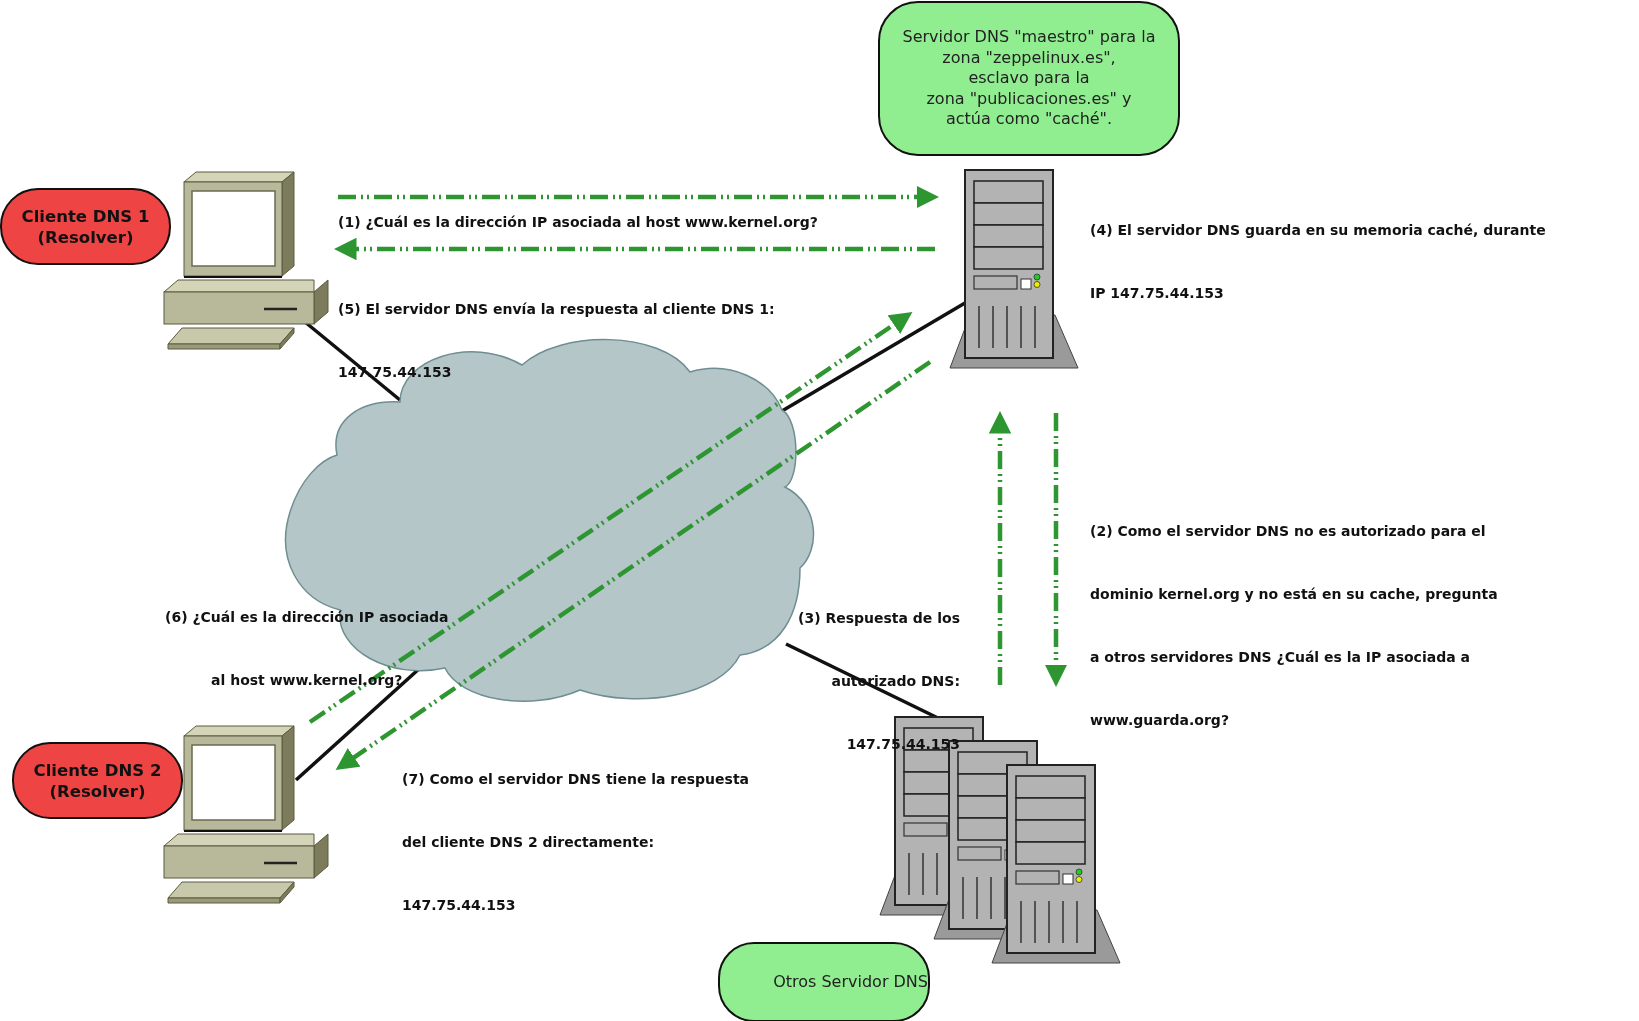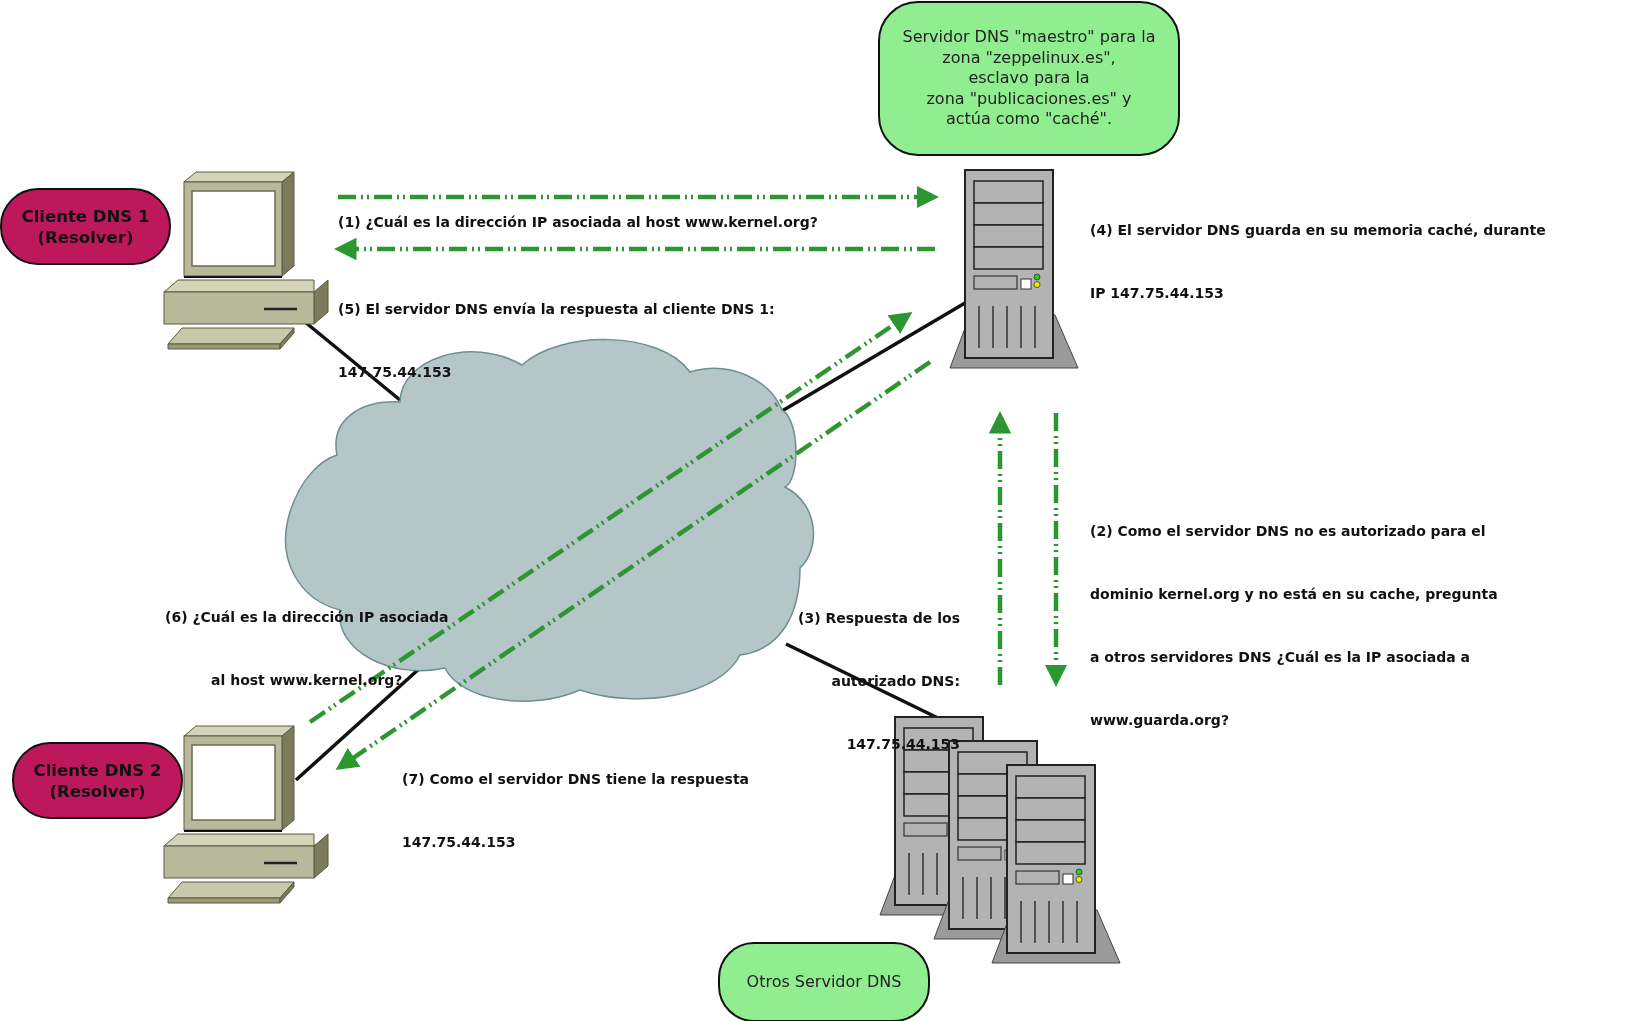--- a/index.html
+++ b/index.html
@@ -1,21 +1,21 @@
 <!DOCTYPE html>
 <html><head>
 <meta charset="utf-8">
 <style>
   html, body { margin: 0; padding: 0; background: #ffffff; }
   body { width: 1639px; height: 1021px; position: relative; overflow: hidden;
          font-family: "DejaVu Sans", sans-serif; }
   #canvas { position: absolute; left: 0; top: 0; }
   .lbl { position: absolute; font-family: "DejaVu Sans", sans-serif; font-weight: bold;
          font-size: 14px; line-height: 21px; color: #111; white-space: pre; }
-  .pill { position: absolute; border: 2.5px solid #111; border-radius: 38px; background: #be185d;
+  .pill { position: absolute; border: 2.5px solid #111; border-radius: 38px; background: #ef4444;
           text-align: center; font-weight: bold; font-size: 16.5px; line-height: 21px; color: #111;
           display: flex; flex-direction: column; justify-content: center; box-sizing: border-box; }
   .greenbox { position: absolute; border: 2.5px solid #111; border-radius: 40px; background: #90ee90;
               text-align: center; font-size: 16px; line-height: 20.5px; color: #222;
               display: flex; flex-direction: column; justify-content: center; box-sizing: border-box; }
   .center { text-align: center; }
 </style>
 </head>
 <body>
 
@@ -120,21 +120,21 @@
   <div>Cliente DNS 2</div>
   <div>(Resolver)</div>
 </div>
 <div class="greenbox" style="left:878px;top:1px;width:302px;height:155px;">
   <div>Servidor DNS "maestro" para la</div>
   <div>zona "zeppelinux.es",</div>
   <div>esclavo para la</div>
   <div>zona "publicaciones.es" y</div>
   <div>actúa como "caché".</div>
 </div>
-<div class="greenbox" style="left:718px;top:942px;width:212px;height:80px;border-radius:36px;">
+<div class="greenbox" style="left:718px;top:942px;width:212px;height:80px;border-radius:36px;text-align:right;">
   <div>Otros Servidor DNS</div>
 </div>
 
 <div class="lbl" style="left:338px;top:170px;">
   <div>(1) ¿Cuál es la dirección IP asociada al host www.kernel.org?</div>
 </div>
 <div class="lbl" style="left:338px;top:257px;">
   <div>(5) El servidor DNS envía la respuesta al cliente DNS 1:</div>
   <div>147.75.44.153</div>
 </div>
@@ -152,14 +152,15 @@
   <div>(3) Respuesta de los</div>
   <div>autorizado DNS:</div>
   <div>147.75.44.153</div>
 </div>
 <div class="lbl center" style="left:165px;top:565px;">
   <div>(6) ¿Cuál es la dirección IP asociada</div>
   <div>al host www.kernel.org?</div>
 </div>
 <div class="lbl" style="left:402px;top:727px;">
   <div>(7) Como el servidor DNS tiene la respuesta</div>
+  <div>del cliente DNS 2 directamente:</div>
   <div>147.75.44.153</div>
 </div>
 
 </body></html>

